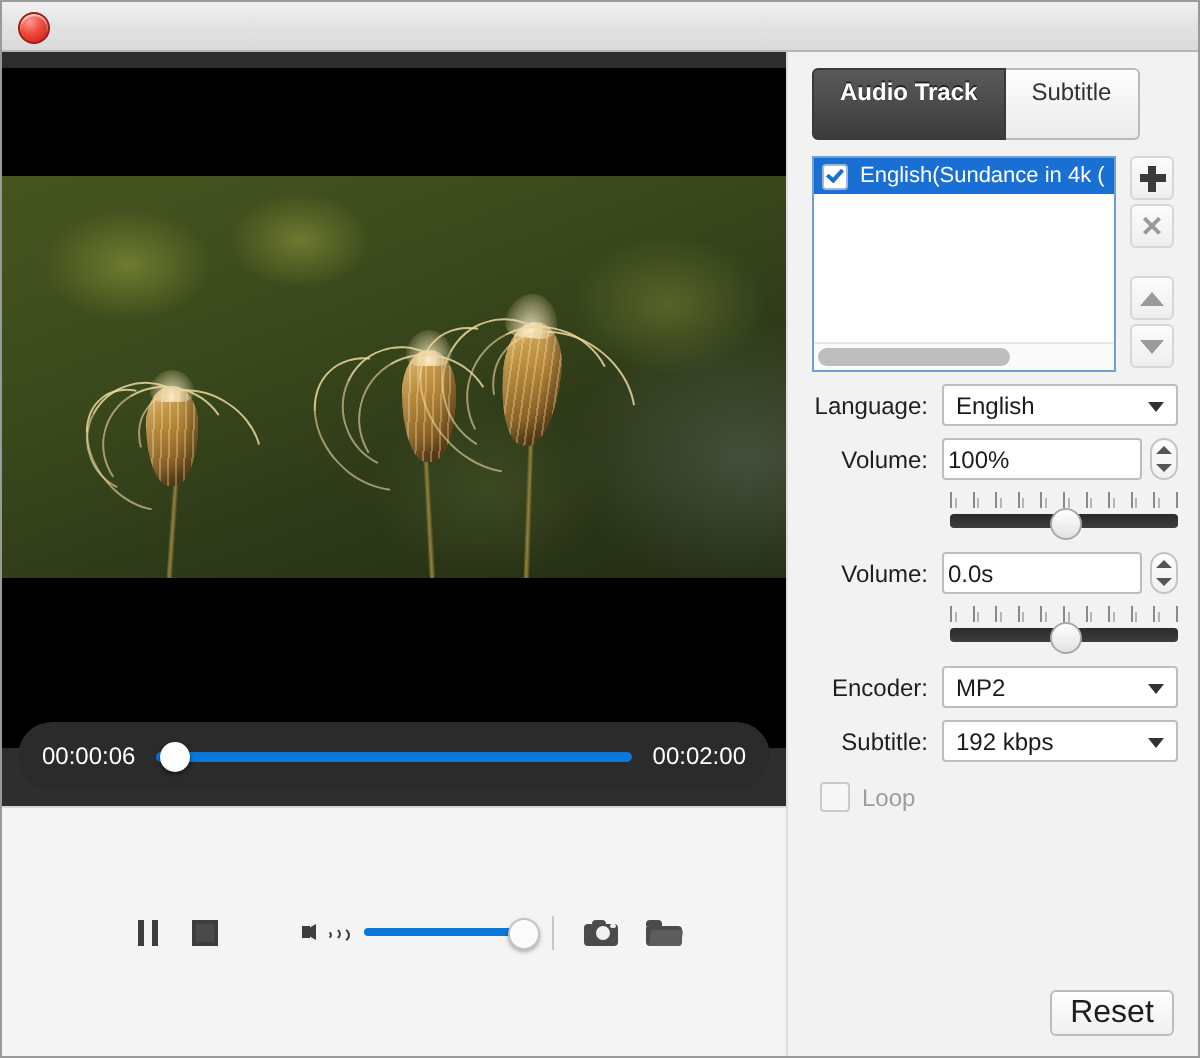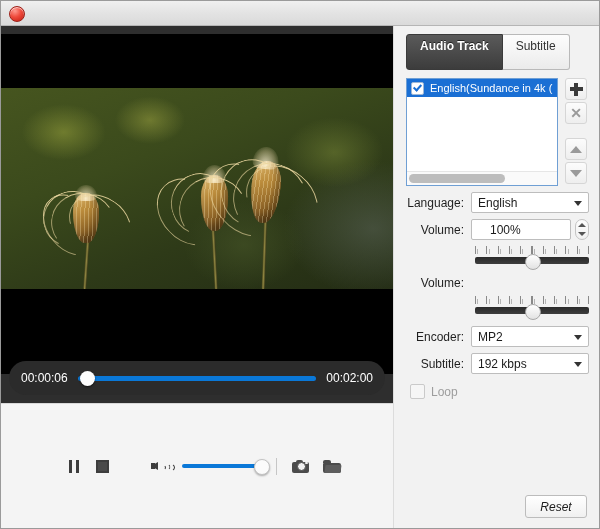--- a/index.html
+++ b/index.html
@@ -479,21 +479,21 @@
     border-color: #333 transparent transparent transparent;
   }
   .txt {
     flex: 1 1 auto;
     height: 21px;
     background: #ffffff;
     border: 1px solid #bdbdbd;
     border-radius: 2px;
     display: flex;
     align-items: center;
-    padding: 0 18px;
+    padding: 0 2px;
     font-size: 12px;
     box-sizing: border-box;
     cursor: text;
   }
   .stepper {
     width: 14px; height: 21px;
     margin-left: 4px;
     border: 1px solid #c4c4c4;
     border-radius: 7px;
     background: linear-gradient(to bottom, #fdfdfd, #f0f0f0);
@@ -572,31 +572,30 @@
   .reset-row {
     margin-top: auto;
     display: flex;
     justify-content: flex-end;
     padding: 0 12px 10px 0;
   }
   .btn {
     min-width: 62px;
     height: 23px;
     padding: 0 4px;
-    font-size: 12px;
+    font-size: 16px;
     color: #1d1d1d;
     background: linear-gradient(to bottom, #ffffff, #f0f0f0);
     border: 1px solid #bcbcbc;
     border-radius: 3px;
     cursor: pointer;
     display: inline-flex;
     align-items: center;
     justify-content: center;
     box-sizing: border-box;
-    font-style: italic;
   }
 
   
   .footer {
     flex: 0 0 40px;
     height: 40px;
     background: #f2f2f2;
     border-top: 1px solid #d5d5d5;
     display: flex;
     align-items: center;
@@ -771,20 +770,29 @@
         <div class="slider-row">
           <div class="tick-slider">
             <div class="ticks"></div>
             <div class="sl-track"></div>
             <div class="sl-knob"></div>
           </div>
         </div>
 
         <div class="frow">
           <span class="flabel">Volume:</span>
+          <span class="fctrl">
+            <span class="txt">
+              <span>0.0s</span>
+            </span>
+            <span class="stepper">
+              <i class="up"></i>
+              <i class="down"></i>
+            </span>
+          </span>
         </div>
 
         <div class="slider-row">
           <div class="tick-slider">
             <div class="ticks"></div>
             <div class="sl-track"></div>
             <div class="sl-knob"></div>
           </div>
         </div>
 

